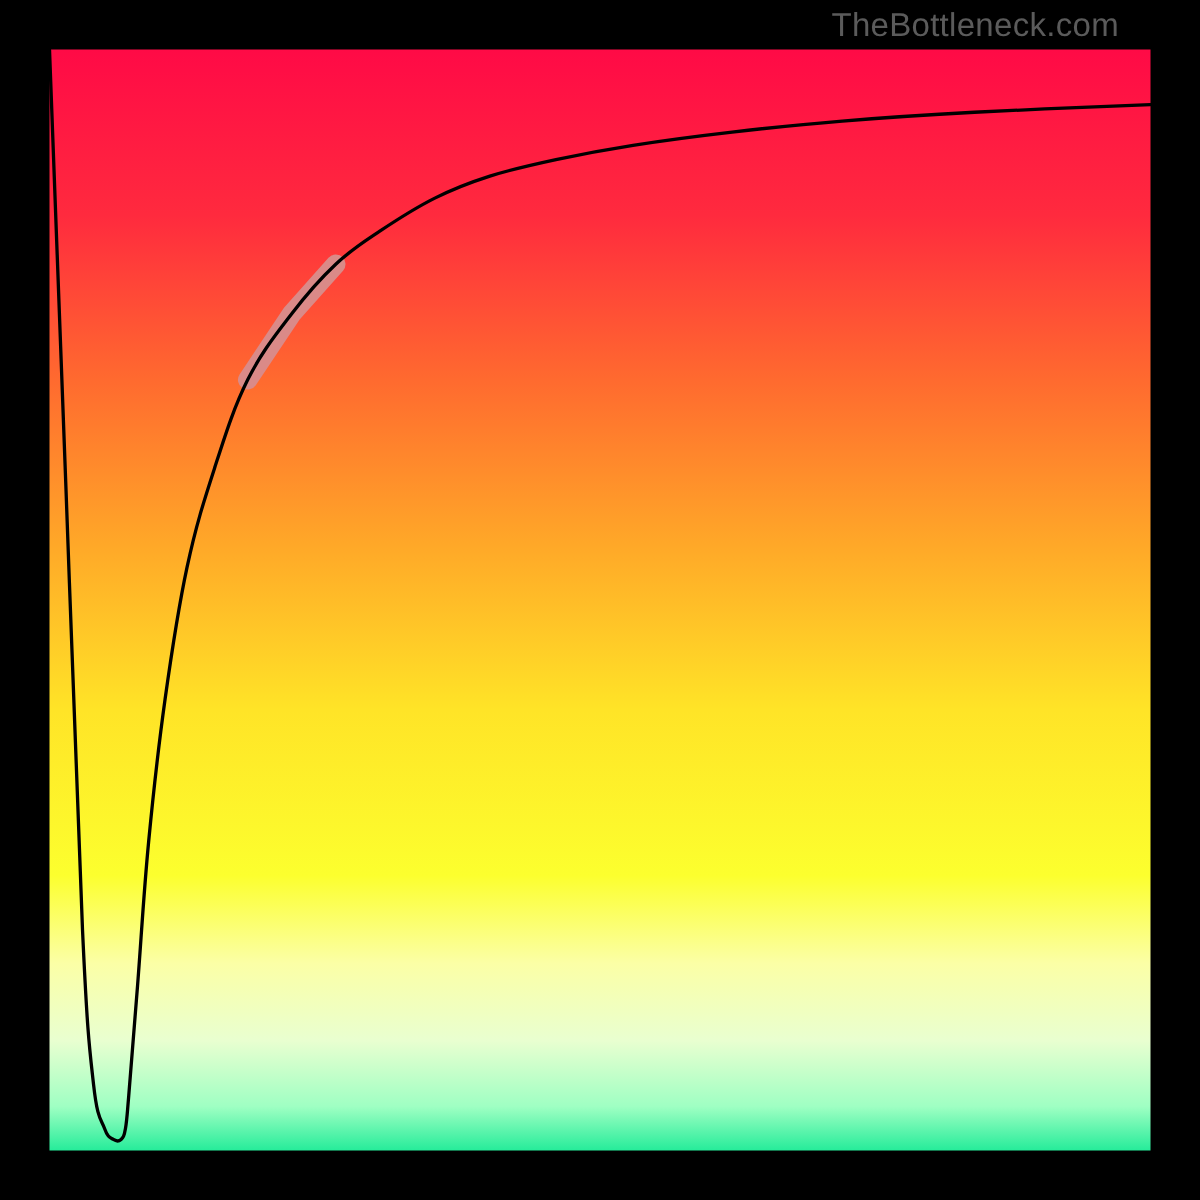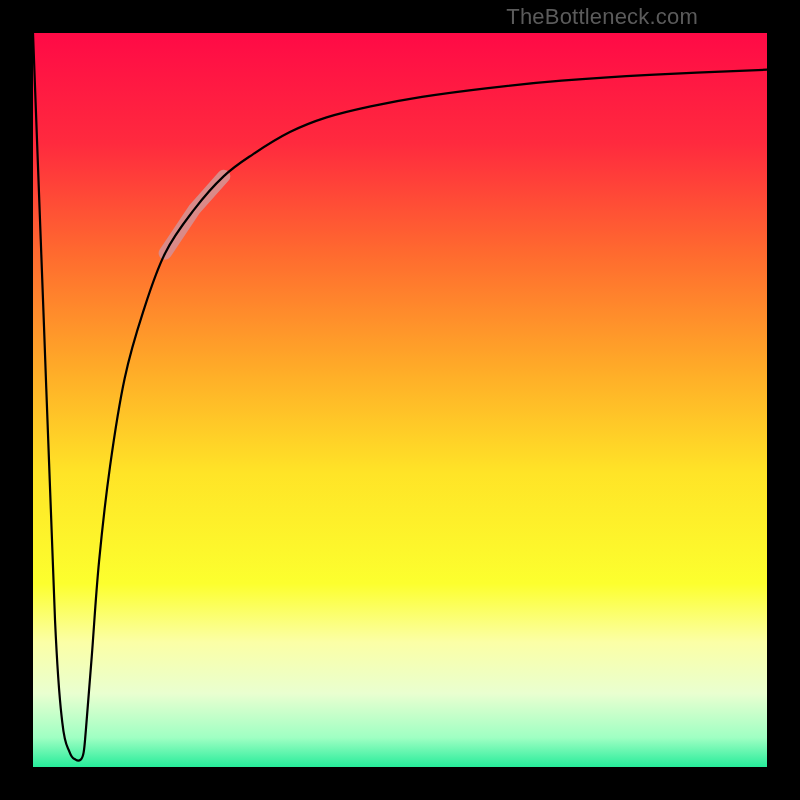--- a/index.html
+++ b/index.html
@@ -7,20 +7,21 @@
     padding: 0;
     width: 800px;
     height: 800px;
     background: #000;
     overflow: hidden;
   }
   .stage {
     position: relative;
     width: 708px;
     height: 800px;
+    padding-left: 48px;
   }
   .watermark {
     position: absolute;
     top: 4px;
     right: 10px;
     font-family: Arial, Helvetica, sans-serif;
     font-size: 22px;
     color: #5b5b5b;
     letter-spacing: 0.2px;
     user-select: none;

